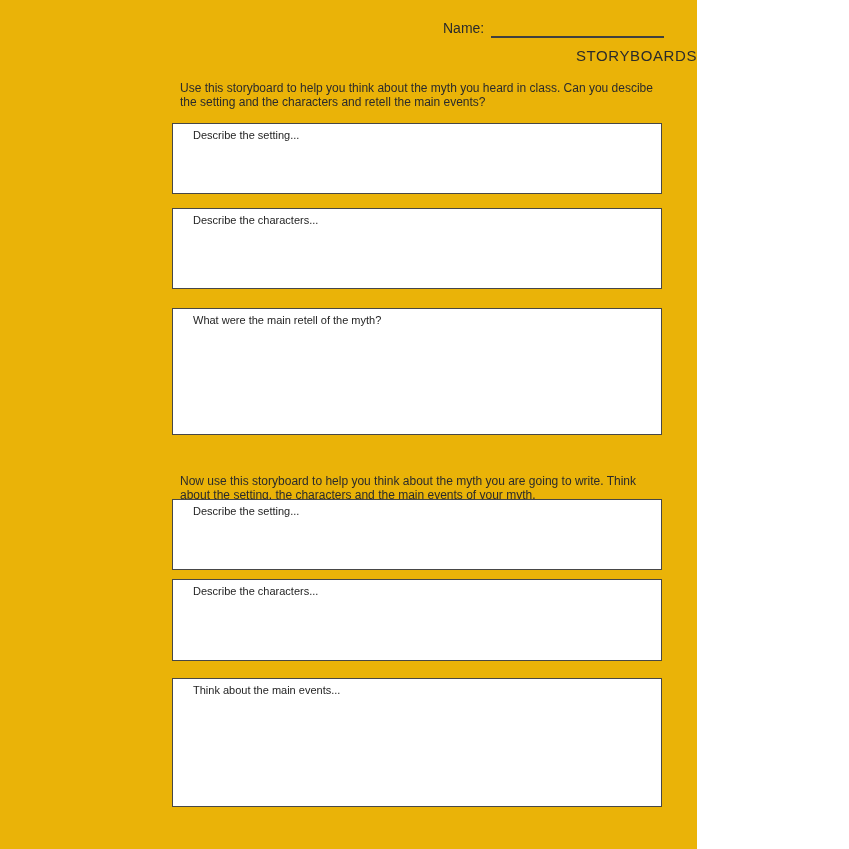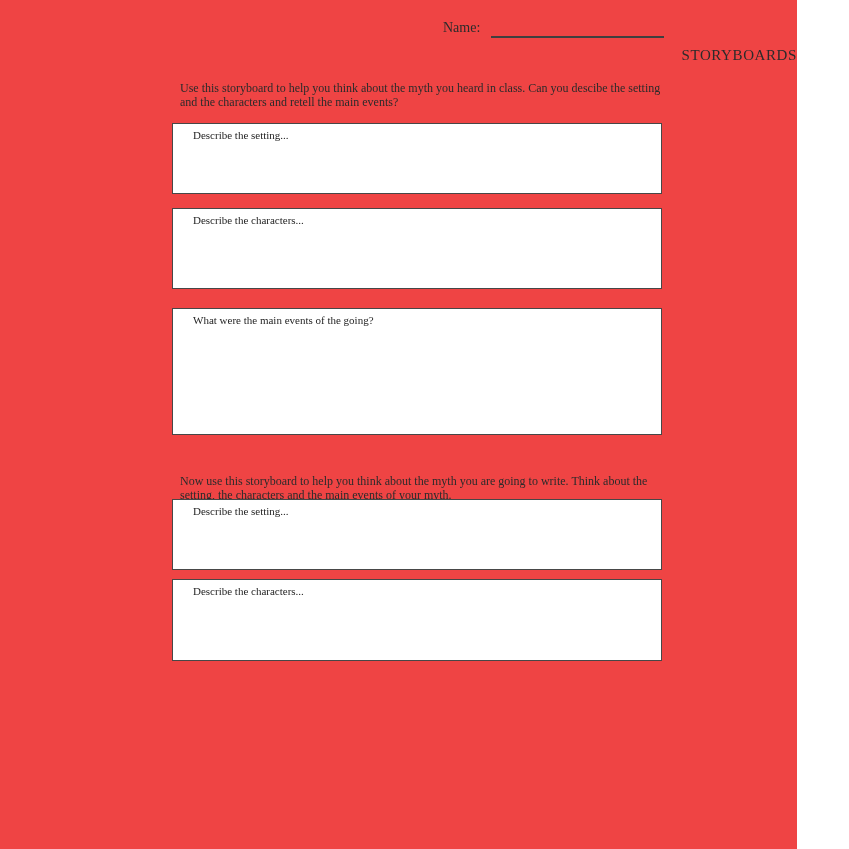--- a/index.html
+++ b/index.html
@@ -1,21 +1,21 @@
 <!DOCTYPE html>
 <html><head>
 <meta charset="utf-8">
 <style>
   html, body { margin: 0; padding: 0; background: #ffffff; }
   .page {
     position: relative;
-    width: 797px;
+    width: 697px;
     height: 849px;
-    background: #ef4444;
-    font-family: Liberation Serif, serif;
+    background: #eab308;
+    font-family: Liberation Sans, sans-serif;
     color: #2b2b2b;
     overflow: hidden;
   }
   .name-label {
     position: absolute;
     left: 443px;
     top: 20px;
     font-size: 14px;
   }
   .name-line {
@@ -83,27 +83,30 @@
 
   <div class="box b1">
     <span class="prompt">Describe the setting...</span>
   </div>
 
   <div class="box b2">
     <span class="prompt">Describe the characters...</span>
   </div>
 
   <div class="box b3">
-    <span class="prompt">What were the main events of the going?</span>
+    <span class="prompt">What were the main retell of the myth?</span>
   </div>
 
   <p class="instructions second">Now use this storyboard to help you think about the myth you are going to write.  Think about the setting, the characters and the main events of your myth.</p>
 
   <div class="box b4">
     <span class="prompt">Describe the setting...</span>
   </div>
 
   <div class="box b5">
     <span class="prompt">Describe the characters...</span>
   </div>
 
+  <div class="box b6">
+    <span class="prompt">Think about the main events...</span>
+  </div>
 
 </div>
 
 </body></html>

